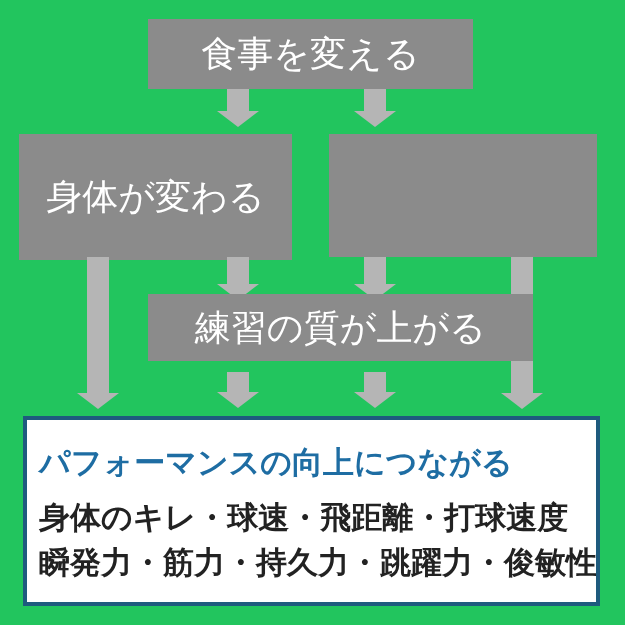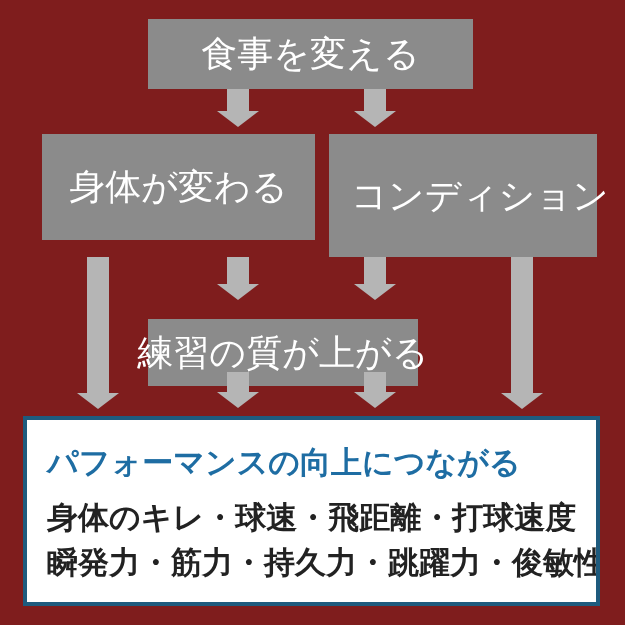--- a/index.html
+++ b/index.html
@@ -5,50 +5,50 @@
   html, body {
     margin: 0;
     padding: 0;
     background: #ffffff;
     font-family: "Liberation Sans", sans-serif;
   }
   .canvas {
     position: relative;
     width: 625px;
     height: 625px;
-    background: #7f1d1d;
+    background: #22c55e;
     overflow: hidden;
   }
 
   
   .gbox {
     position: absolute;
     background: #8b8b8b;
     color: #ffffff;
     display: flex;
     align-items: center;
     justify-content: center;
     font-size: 36px;
     font-weight: 400;
     letter-spacing: 0px;
     line-height: 1.2;
     white-space: nowrap;
   }
   .gbox.top    { left: 148px; top: 19px;  width: 325px; height: 70px; }
-  .gbox.leftb  { left: 19px;  top: 134px; width: 273px; height: 106px; margin-left: 23px; }
+  .gbox.leftb  { left: 19px;  top: 134px; width: 273px; height: 126px; }
   .gbox.rightb {
     left: 329px; top: 134px; width: 268px; height: 123px;
     flex-direction: column;
     align-items: flex-start;
     justify-content: center;
     padding-left: 22px;
     box-sizing: border-box;
     line-height: 46px;
   }
-  .gbox.middle { left: 148px; top: 319px; width: 270px; height: 67px; }
+  .gbox.middle { left: 148px; top: 294px; width: 385px; height: 67px; }
 
   
   .arrow {
     position: absolute;
     width: 42px;
   }
   .arrow .shaft {
     position: absolute;
     left: 10px;
     right: 10px;
@@ -83,21 +83,21 @@
   
   .result {
     position: absolute;
     left: 23px;
     top: 416px;
     width: 577px;
     height: 190px;
     box-sizing: border-box;
     background: #ffffff;
     border: 4px solid #1e5b7e;
-    padding: 25px 18px 0 20px;
+    padding: 25px 18px 0 12px;
     overflow: hidden;
   }
   .result-title {
     color: #1e6da3;
     font-size: 31px;
     font-weight: bold;
     line-height: 36px;
     margin: 0 0 14px 0;
     white-space: nowrap;
   }
@@ -125,21 +125,20 @@
   </div>
   <div class="arrow r1 col-r">
     <div class="shaft"></div>
     <div class="head"></div>
   </div>
 
   <div class="gbox leftb">
     <span>身体が変わる</span>
   </div>
   <div class="gbox rightb">
-    <span>コンディション</span>
   </div>
 
   <div class="arrow long col-edgel">
     <div class="shaft"></div>
     <div class="head"></div>
   </div>
   <div class="arrow long col-edger">
     <div class="shaft"></div>
     <div class="head"></div>
   </div>

